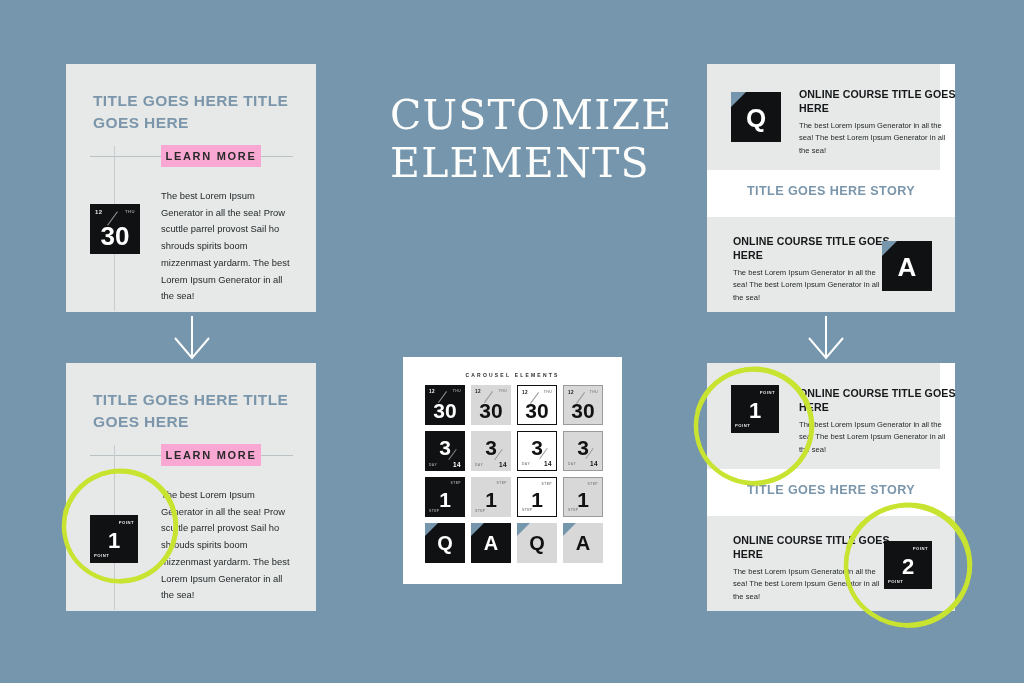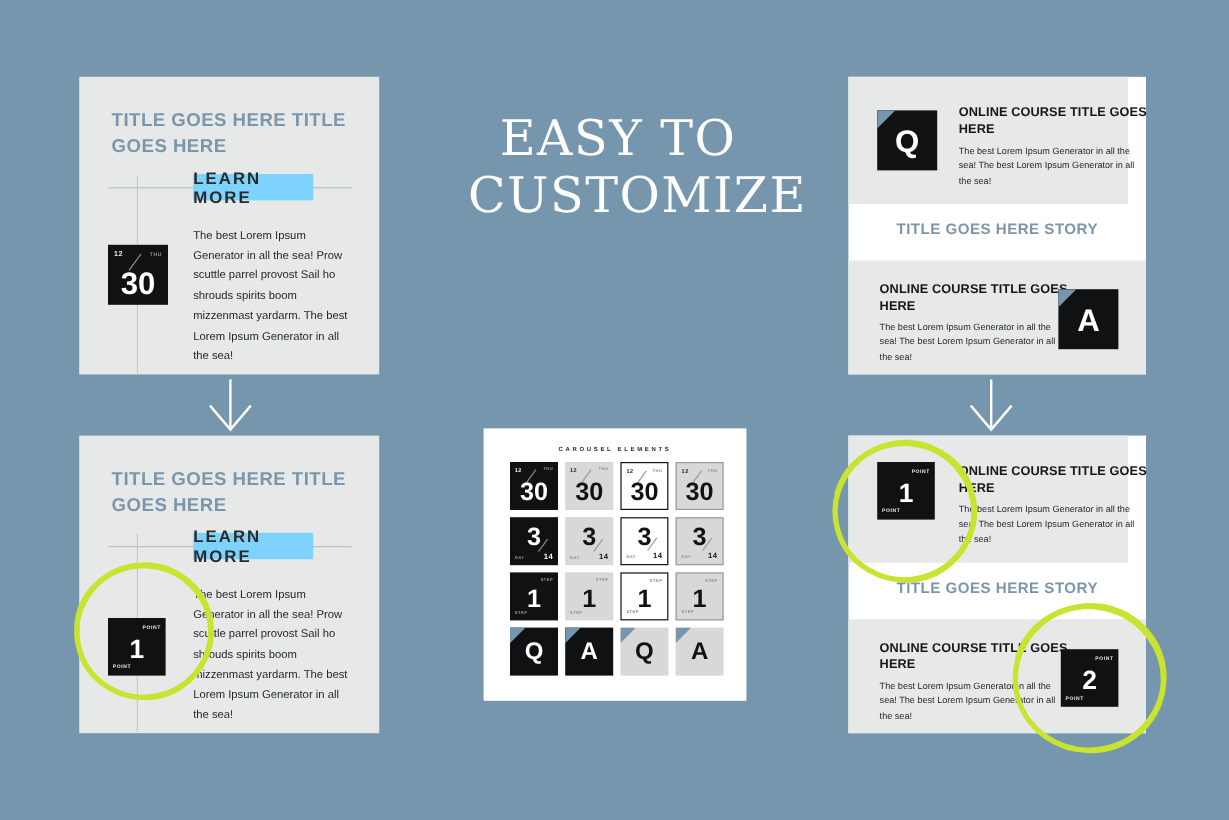--- a/index.html
+++ b/index.html
@@ -22,23 +22,23 @@
     font-weight:bold;
     font-size:15.5px;
     letter-spacing:.4px;
     line-height:1.42;
     width:205px;
   }
   .lc-rule{position:absolute;height:1px;background:#b9c2c4;}
   .lc-vrule{position:absolute;width:1px;background:#c4cccd;}
   .lc-btn{
     position:absolute;
-    background:#7dd3fc;
+    background:#f9a8d4;
     color:#2a2a2a;
-    font-size:14px;
+    font-size:11px;
     font-weight:bold;
     letter-spacing:1.7px;
     display:flex;align-items:center;justify-content:center;
     box-sizing:border-box;
   }
   .lc-body{
     position:absolute;
     color:#23282b;
     font-size:9.4px;
     line-height:1.78;
@@ -163,22 +163,22 @@
   </div>
 
   <div class="scribble" style="left:56px;top:462px;width:128px;height:128px;">
     <svg width="128" height="128" viewBox="0 0 128 128">
       <ellipse cx="64" cy="64" rx="56" ry="55" fill="none" stroke="#c8e330" stroke-width="4.5" transform="rotate(-12 64 64)"></ellipse>
       <path d="M8 58 A56 55 0 1 1 70 119" fill="none" stroke="#c8e330" stroke-width="4.5" transform="rotate(6 64 64)"></path>
     </svg>
   </div>
 
   <div class="headline" style="left:390px;top:92px;width:250px;">
-    <div>EASY TO</div>
     <div>CUSTOMIZE</div>
+    <div>ELEMENTS</div>
   </div>
 
   <div class="sheet" style="left:403px;top:357px;width:219px;height:227px;">
     <div class="sheet-title" style="top:15px;">CAROUSEL ELEMENTS</div>
 
     <div class="grid" style="left:22px;top:28px;width:176px;grid-template-columns:repeat(4,40px);grid-auto-rows:40px;">
 
       <div class="cell" style="background:#101112;">
         <span class="lbl" style="left:4px;top:4px;color:#fff;font-size:4.6px;">12</span>
         <span class="lbl" style="right:4px;top:4px;color:#9b9b9b;">THU</span>

